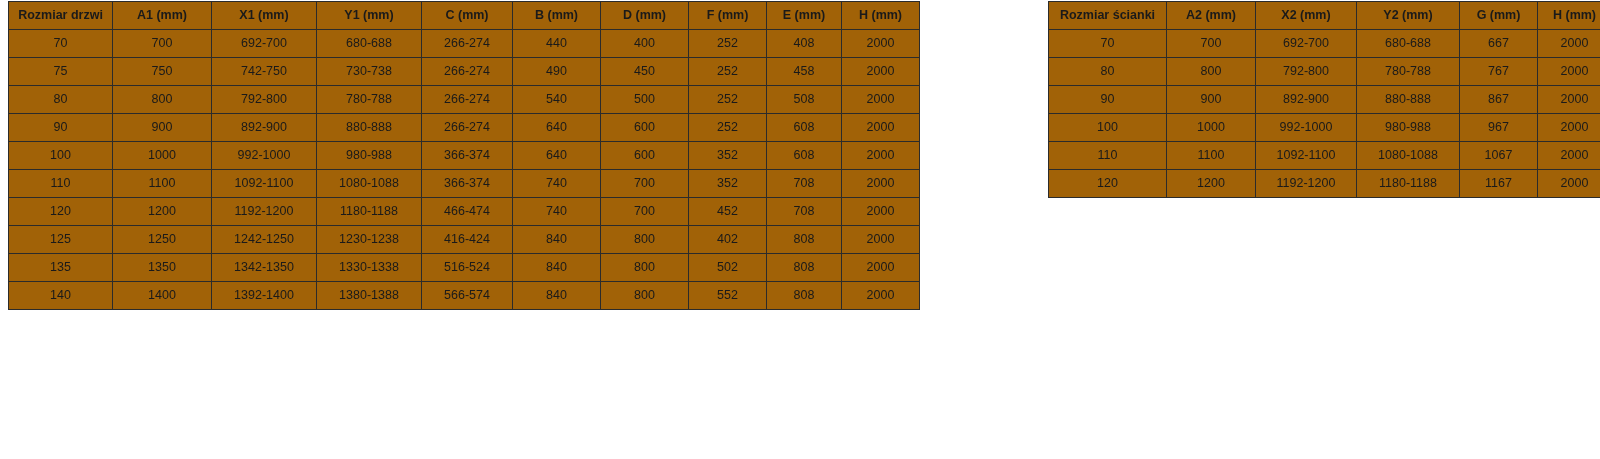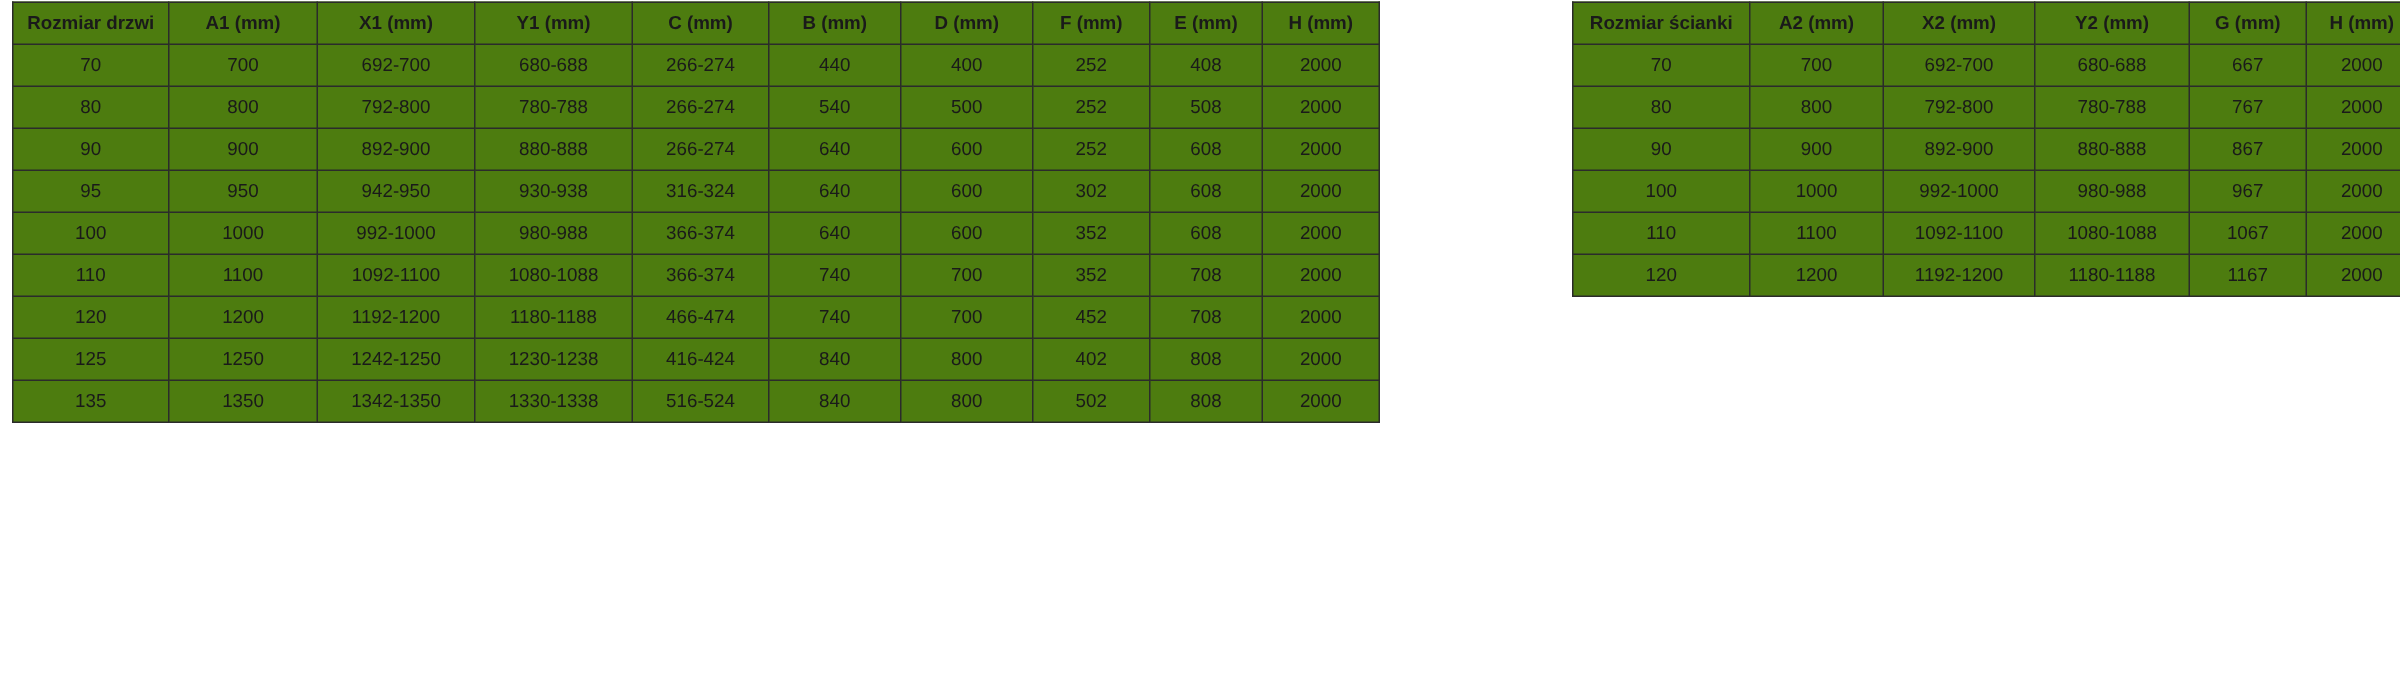--- a/index.html
+++ b/index.html
@@ -15,21 +15,21 @@
     overflow: hidden;
   }
   .page {
     position: relative;
     width: 1600px;
     height: 459px;
   }
   table.spec {
     border-collapse: collapse;
     table-layout: fixed;
-    background: #4d7c0f;
+    background: #a16207;
   }
   table.spec th,
   table.spec td {
     border: 1px solid #2b2b2b;
     text-align: center;
     vertical-align: middle;
     font-size: 12.5px;
     line-height: 1.1;
     padding: 0;
     height: 28px;
@@ -122,20 +122,32 @@
           <td>692-700</td>
           <td>680-688</td>
           <td>266-274</td>
           <td>440</td>
           <td>400</td>
           <td>252</td>
           <td>408</td>
           <td>2000</td>
         </tr>
         <tr>
+          <td>75</td>
+          <td>750</td>
+          <td>742-750</td>
+          <td>730-738</td>
+          <td>266-274</td>
+          <td>490</td>
+          <td>450</td>
+          <td>252</td>
+          <td>458</td>
+          <td>2000</td>
+        </tr>
+        <tr>
           <td>80</td>
           <td>800</td>
           <td>792-800</td>
           <td>780-788</td>
           <td>266-274</td>
           <td>540</td>
           <td>500</td>
           <td>252</td>
           <td>508</td>
           <td>2000</td>
@@ -146,32 +158,20 @@
           <td>892-900</td>
           <td>880-888</td>
           <td>266-274</td>
           <td>640</td>
           <td>600</td>
           <td>252</td>
           <td>608</td>
           <td>2000</td>
         </tr>
         <tr>
-          <td>95</td>
-          <td>950</td>
-          <td>942-950</td>
-          <td>930-938</td>
-          <td>316-324</td>
-          <td>640</td>
-          <td>600</td>
-          <td>302</td>
-          <td>608</td>
-          <td>2000</td>
-        </tr>
-        <tr>
           <td>100</td>
           <td>1000</td>
           <td>992-1000</td>
           <td>980-988</td>
           <td>366-374</td>
           <td>640</td>
           <td>600</td>
           <td>352</td>
           <td>608</td>
           <td>2000</td>
@@ -214,20 +214,32 @@
         </tr>
         <tr>
           <td>135</td>
           <td>1350</td>
           <td>1342-1350</td>
           <td>1330-1338</td>
           <td>516-524</td>
           <td>840</td>
           <td>800</td>
           <td>502</td>
+          <td>808</td>
+          <td>2000</td>
+        </tr>
+        <tr>
+          <td>140</td>
+          <td>1400</td>
+          <td>1392-1400</td>
+          <td>1380-1388</td>
+          <td>566-574</td>
+          <td>840</td>
+          <td>800</td>
+          <td>552</td>
           <td>808</td>
           <td>2000</td>
         </tr>
       </tbody>
     </table>
   </div>
 
   <div id="wall-table-wrap">
     <table class="spec" id="wall-table">
       <colgroup>

